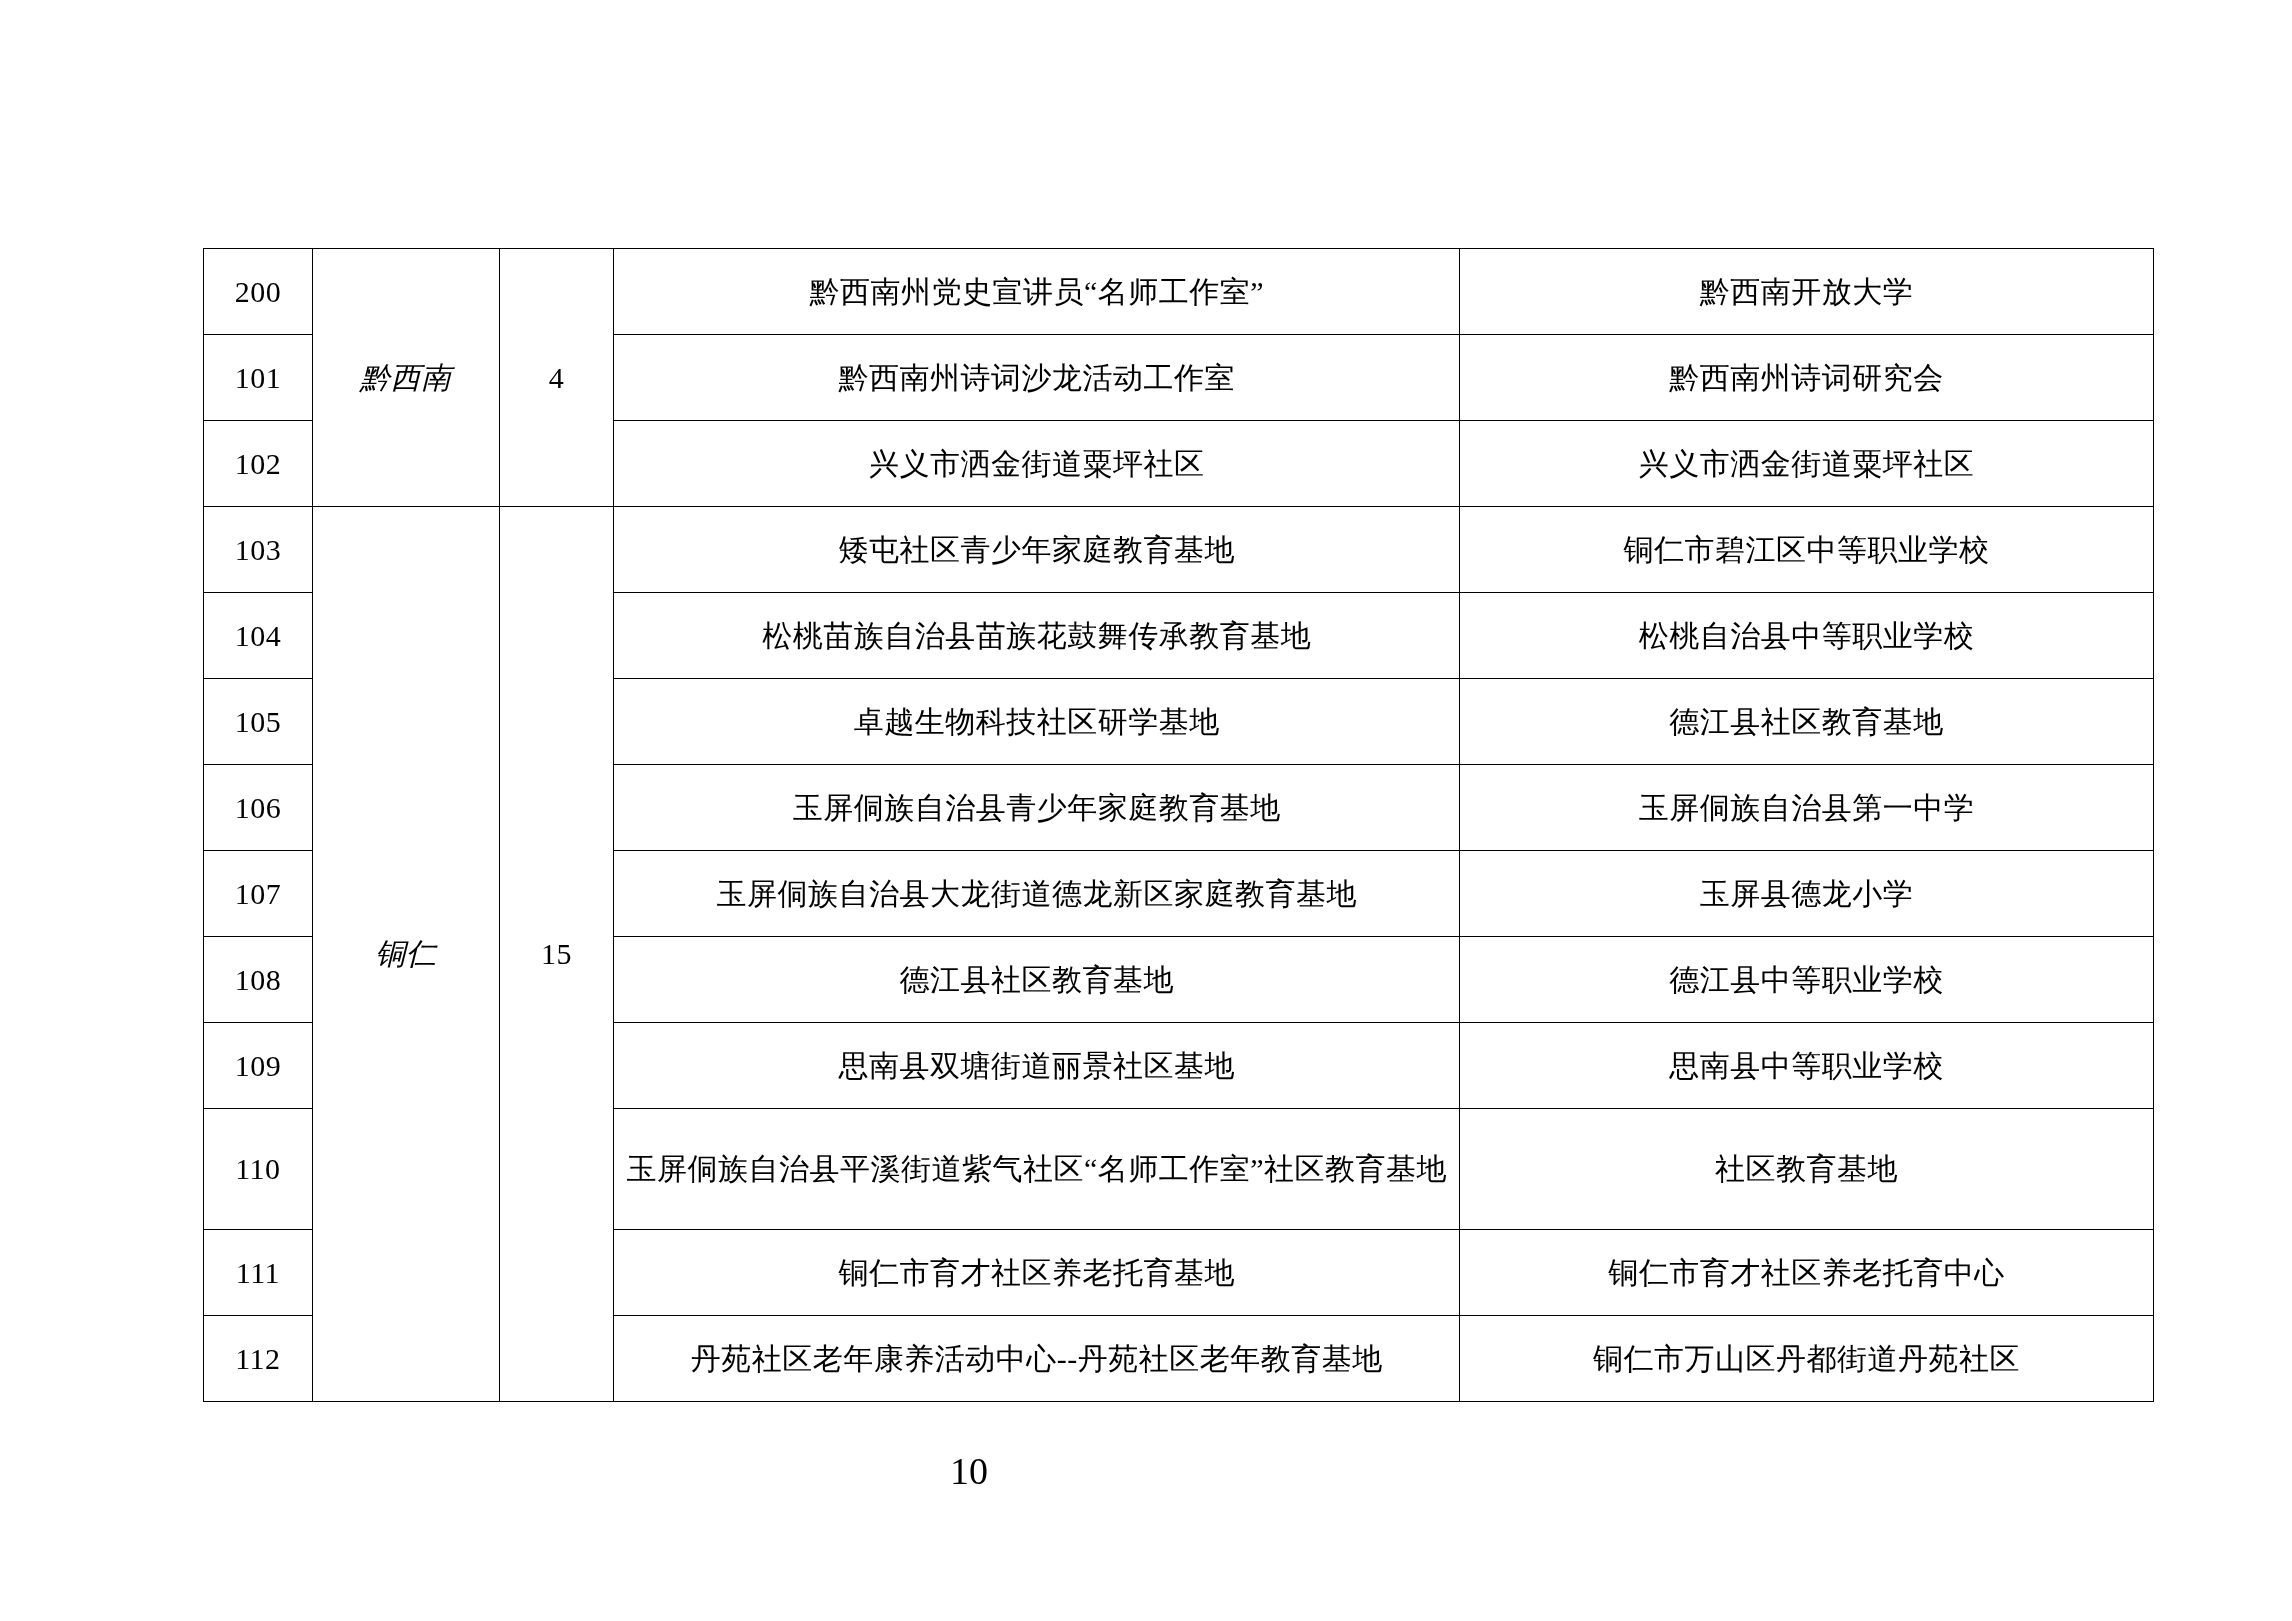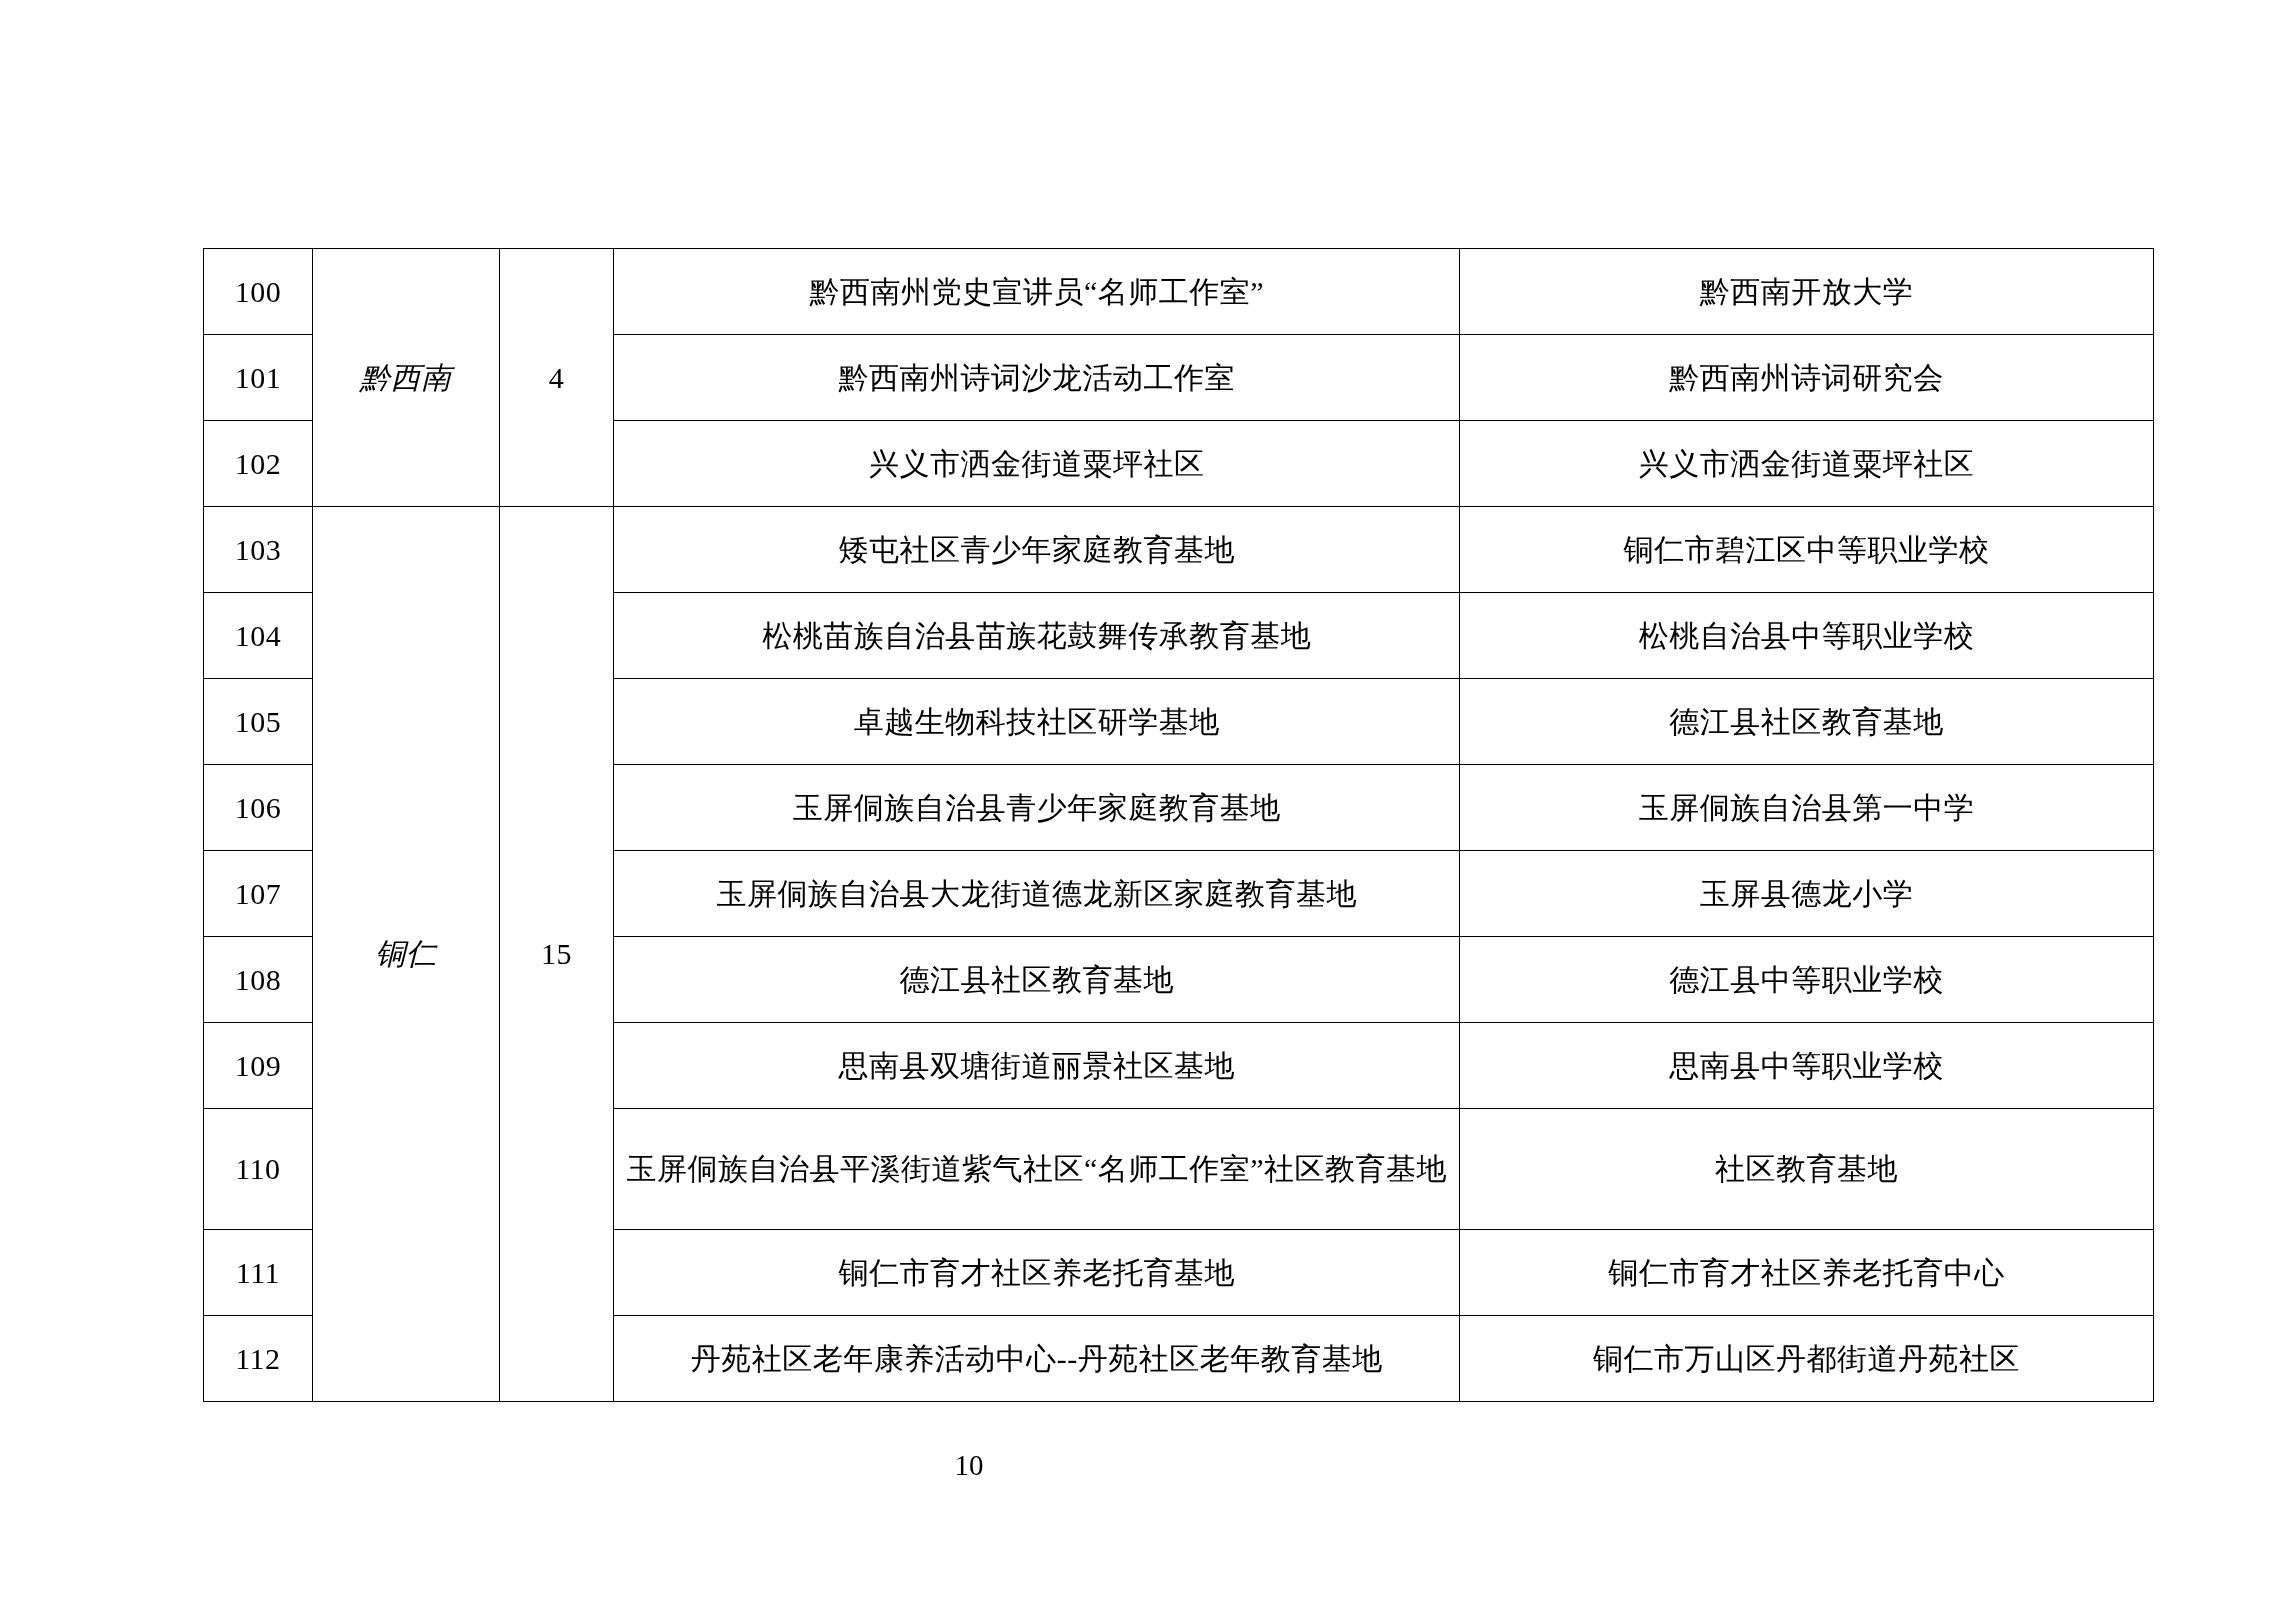--- a/index.html
+++ b/index.html
@@ -64,41 +64,41 @@
     width: 681px;
   }
   tr.row { height: 86px; }
   tr.row-tall { height: 121px; }
   .page-number {
     position: absolute;
     left: 0;
     top: 1449px;
     width: 1938px;
     text-align: center;
-    font-size: 29px;
+    font-size: 38px;
     font-family: "Liberation Serif", "DejaVu Serif", serif;
   }
   .cell-text {
     display: block;
     white-space: normal;
     word-break: break-all;
   }
 </style>
 </head>
 <body>
 
 <div class="page">
 
   <div class="table-wrap">
     <table class="doc-table">
       <tbody>
 
         <tr class="row">
           <td class="c-num">
-            <span class="cell-text">100</span>
+            <span class="cell-text">200</span>
           </td>
           <td class="c-region" rowspan="3">
             <span class="cell-text">黔西南</span>
           </td>
           <td class="c-count" rowspan="3">
             <span class="cell-text">4</span>
           </td>
           <td class="c-name">
             <span class="cell-text">黔西南州党史宣讲员“名师工作室”</span>
           </td>

